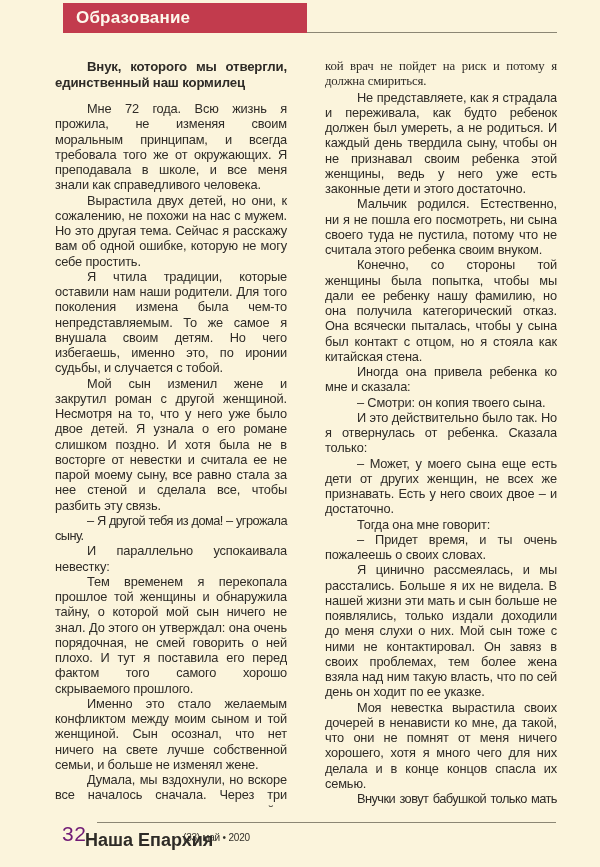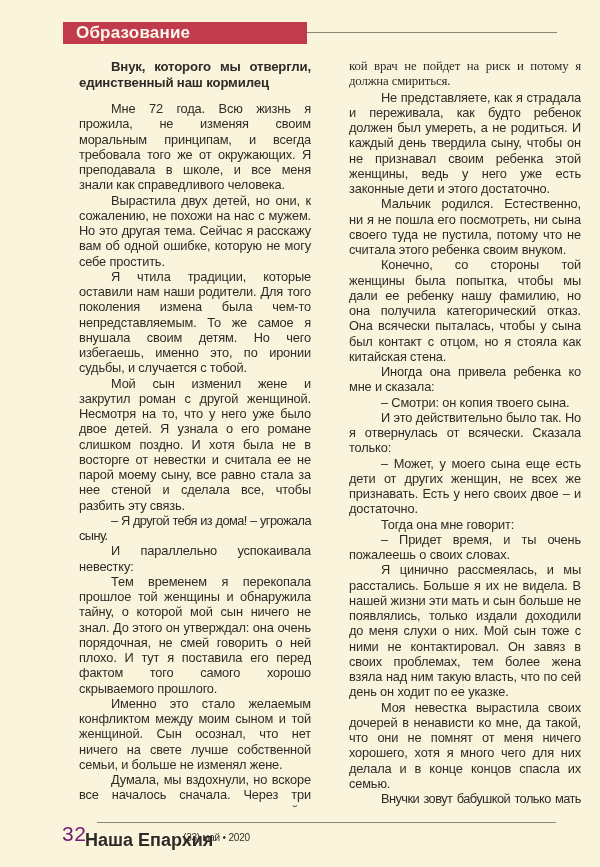--- a/index.html
+++ b/index.html
@@ -8,42 +8,40 @@
     background: #fbf4dc;
     position: relative;
     overflow: hidden;
     font-family: "Liberation Sans", sans-serif;
     color: #2e2b27;
   }
 
   
   .section-banner {
     position: absolute; left: 63px; top: 3px;
-    width: 244px; height: 22px;
+    width: 244px; height: 30px;
     background: #c23b4d;
     display: flex; align-items: center;
     padding-left: 13px; box-sizing: border-box;
     z-index: 2;
-    margin-top: 19px;
   }
   .section-banner .label {
     color: #fdf8ec; font-size: 17px; font-weight: bold; letter-spacing: 0.2px;
   }
   .header-rule {
     position: absolute; left: 63px; top: 32px;
     width: 494px; height: 1px; background: #8b8674;
   }
 
   
   .content {
     position: absolute; left: 55px; top: 59px;
     width: 502px; height: 748px;
     display: flex; gap: 38px;
     overflow: hidden;
-    margin-left: 24px;
   }
   .col {
     width: 240px;
     text-align: justify;
     font-size: 12.8px; line-height: 15.25px;
     letter-spacing: -0.15px;
   }
   .para { margin: 0; text-indent: 32px; }
   .para.no-indent { text-indent: 0; font-family: Liberation Serif, serif; }
   .para.tight { letter-spacing: -0.55px; word-spacing: -1.1px; }
@@ -96,21 +94,21 @@
       </div>
   </div>
   <div class="col">
     <div>
         <p class="para no-indent">кой врач не пойдет на риск и потому я должна смириться.</p>
         <p class="para">Не представляете, как я страдала и переживала, как будто ребенок должен был умереть, а не родиться. И каждый день твердила сыну, чтобы он не признавал своим ребенка этой женщины, ведь у него уже есть законные дети и этого достаточно.</p>
         <p class="para">Мальчик родился. Естественно, ни я не пошла его посмотреть, ни сына своего туда не пустила, потому что не считала этого ребенка своим внуком.</p>
         <p class="para">Конечно, со стороны той женщины была попытка, чтобы мы дали ее ребенку нашу фамилию, но она получила категорический отказ. Она всячески пыталась, чтобы у сына был контакт с отцом, но я стояла как китайская стена.</p>
         <p class="para">Иногда она привела ребенка ко мне и сказала:</p>
         <p class="para">– Смотри: он копия твоего сына.</p>
-        <p class="para">И это действительно было так. Но я отвернулась от всячески. Сказала только:</p>
+        <p class="para">И это действительно было так. Но я отвернулась от ребенка. Сказала только:</p>
         <p class="para">– Может, у моего сына еще есть дети от других женщин, не всех же признавать. Есть у него своих двое – и достаточно.</p>
         <p class="para">Тогда она мне говорит:</p>
         <p class="para">– Придет время, и ты очень пожалеешь о своих словах.</p>
         <p class="para">Я цинично рассмеялась, и мы расстались. Больше я их не видела. В нашей жизни эти мать и сын больше не появлялись, только издали доходили до меня слухи о них. Мой сын тоже с ними не контактировал. Он завяз в своих проблемах, тем более жена взяла над ним такую власть, что по сей день он ходит по ее указке.</p>
         <p class="para">Моя невестка вырастила своих дочерей в ненависти ко мне, да такой, что они не помнят от меня ничего хорошего, хотя я много чего для них делала и в конце концов спасла их семью.</p>
         <p class="para tight">Внучки зовут бабушкой только мать невестки, а мне тыкают и кричат на меня, будто я ребенок. Живут они отдельно. Иногда год пройдет, даже не позвонят и не повидают меня и дедушку. Мой сын звонит по обязанности и говорит, что ему некогда.</p>
       </div>
   </div>
 </div>
 

